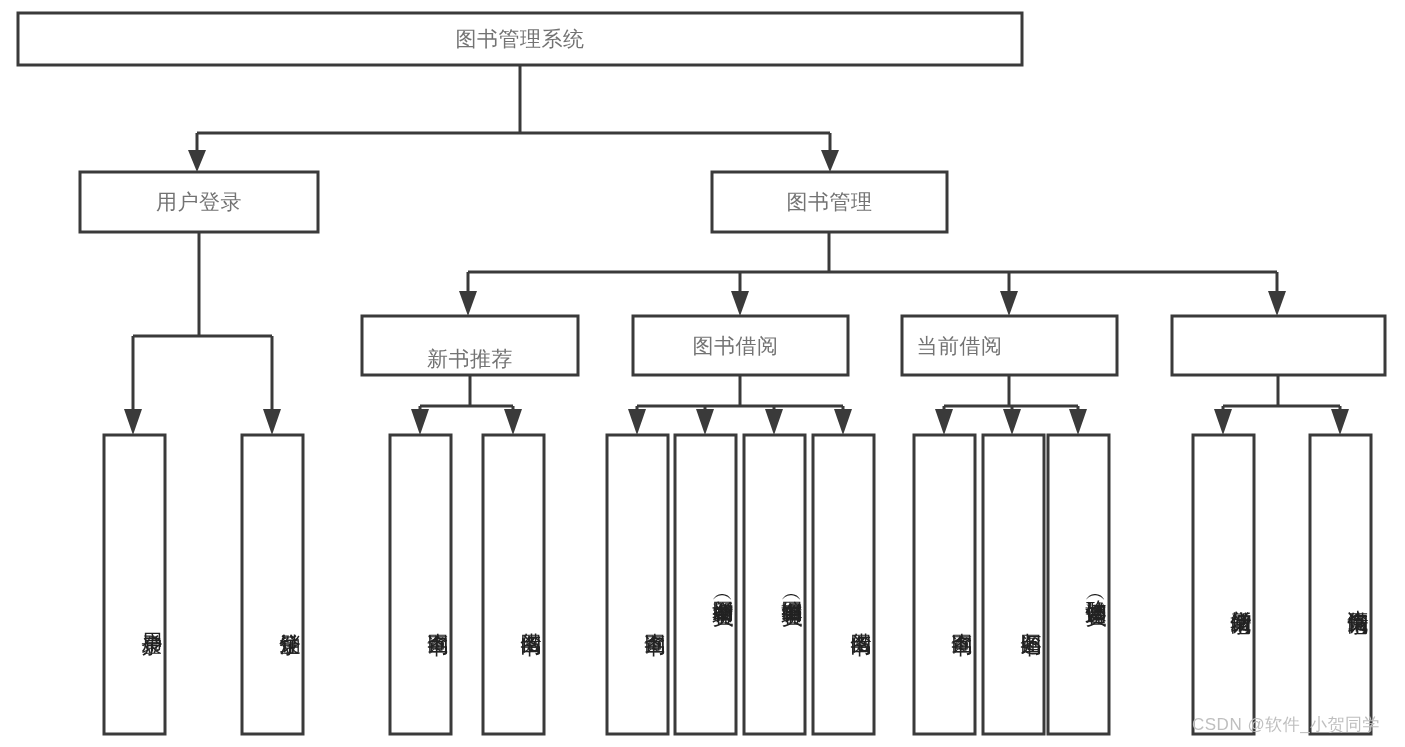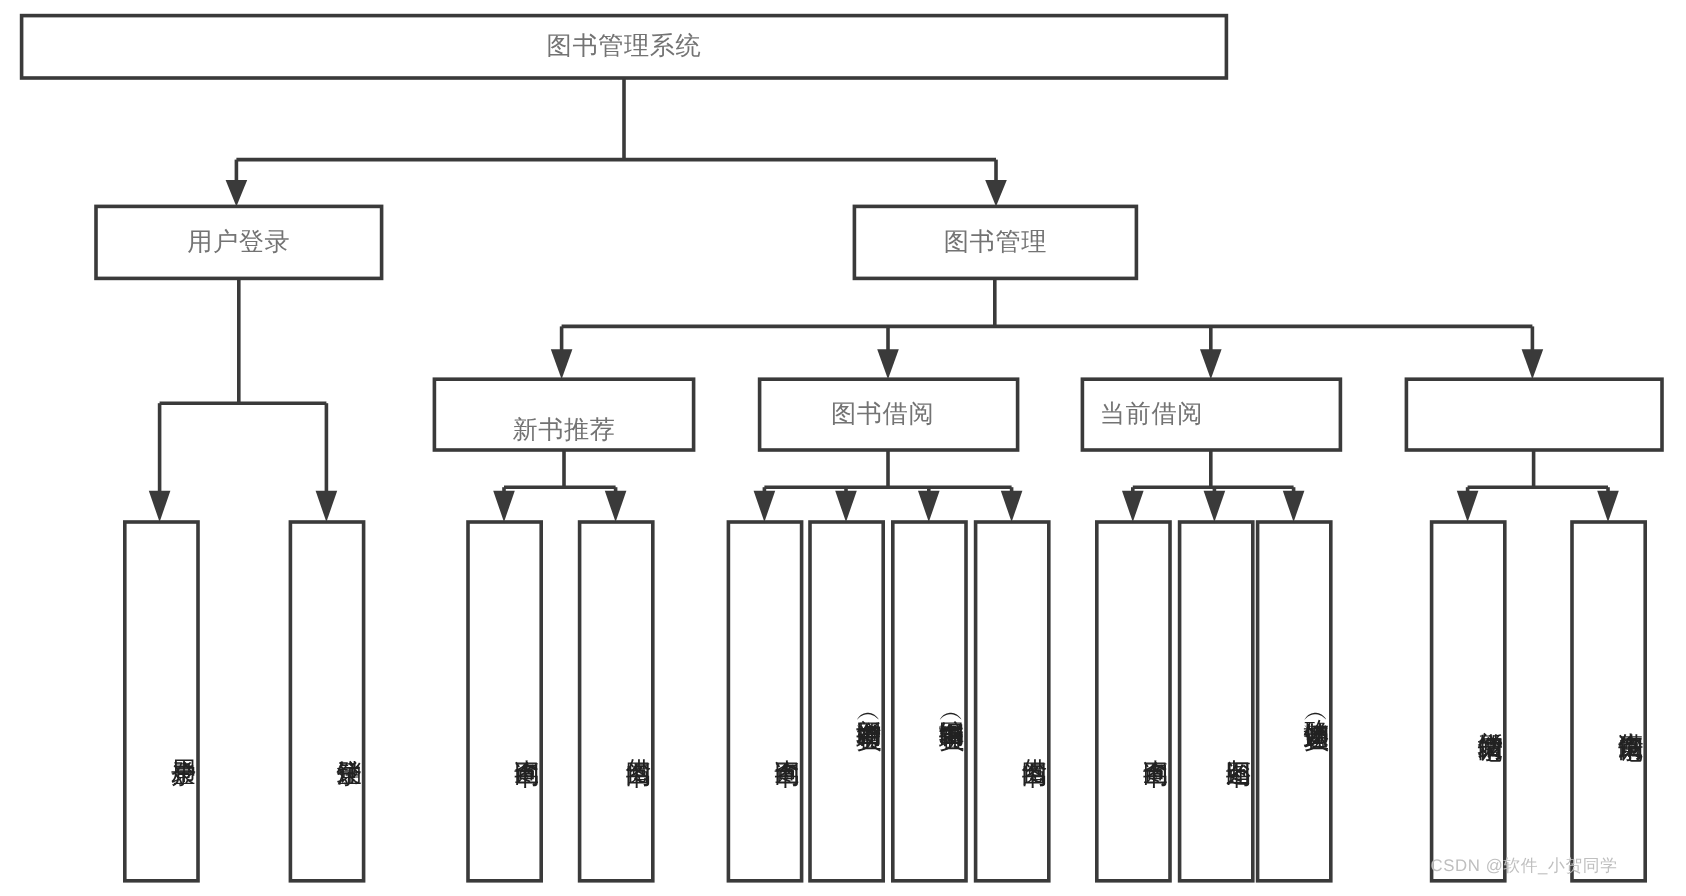--- a/index.html
+++ b/index.html
@@ -60,21 +60,21 @@
     font-size: 21px;
     line-height: 1.22;
     letter-spacing: 1px;
     writing-mode: vertical-rl;
     text-orientation: upright;
     pointer-events: none;
   }
   .watermark {
     position: absolute;
     color: #bfbfbf;
-    font-size: 14px;
+    font-size: 17px;
     letter-spacing: 0.5px;
     white-space: nowrap;
     pointer-events: none;
   }
 </style>
 </head>
 <body>
 
 <div id="diagram-root">
 

